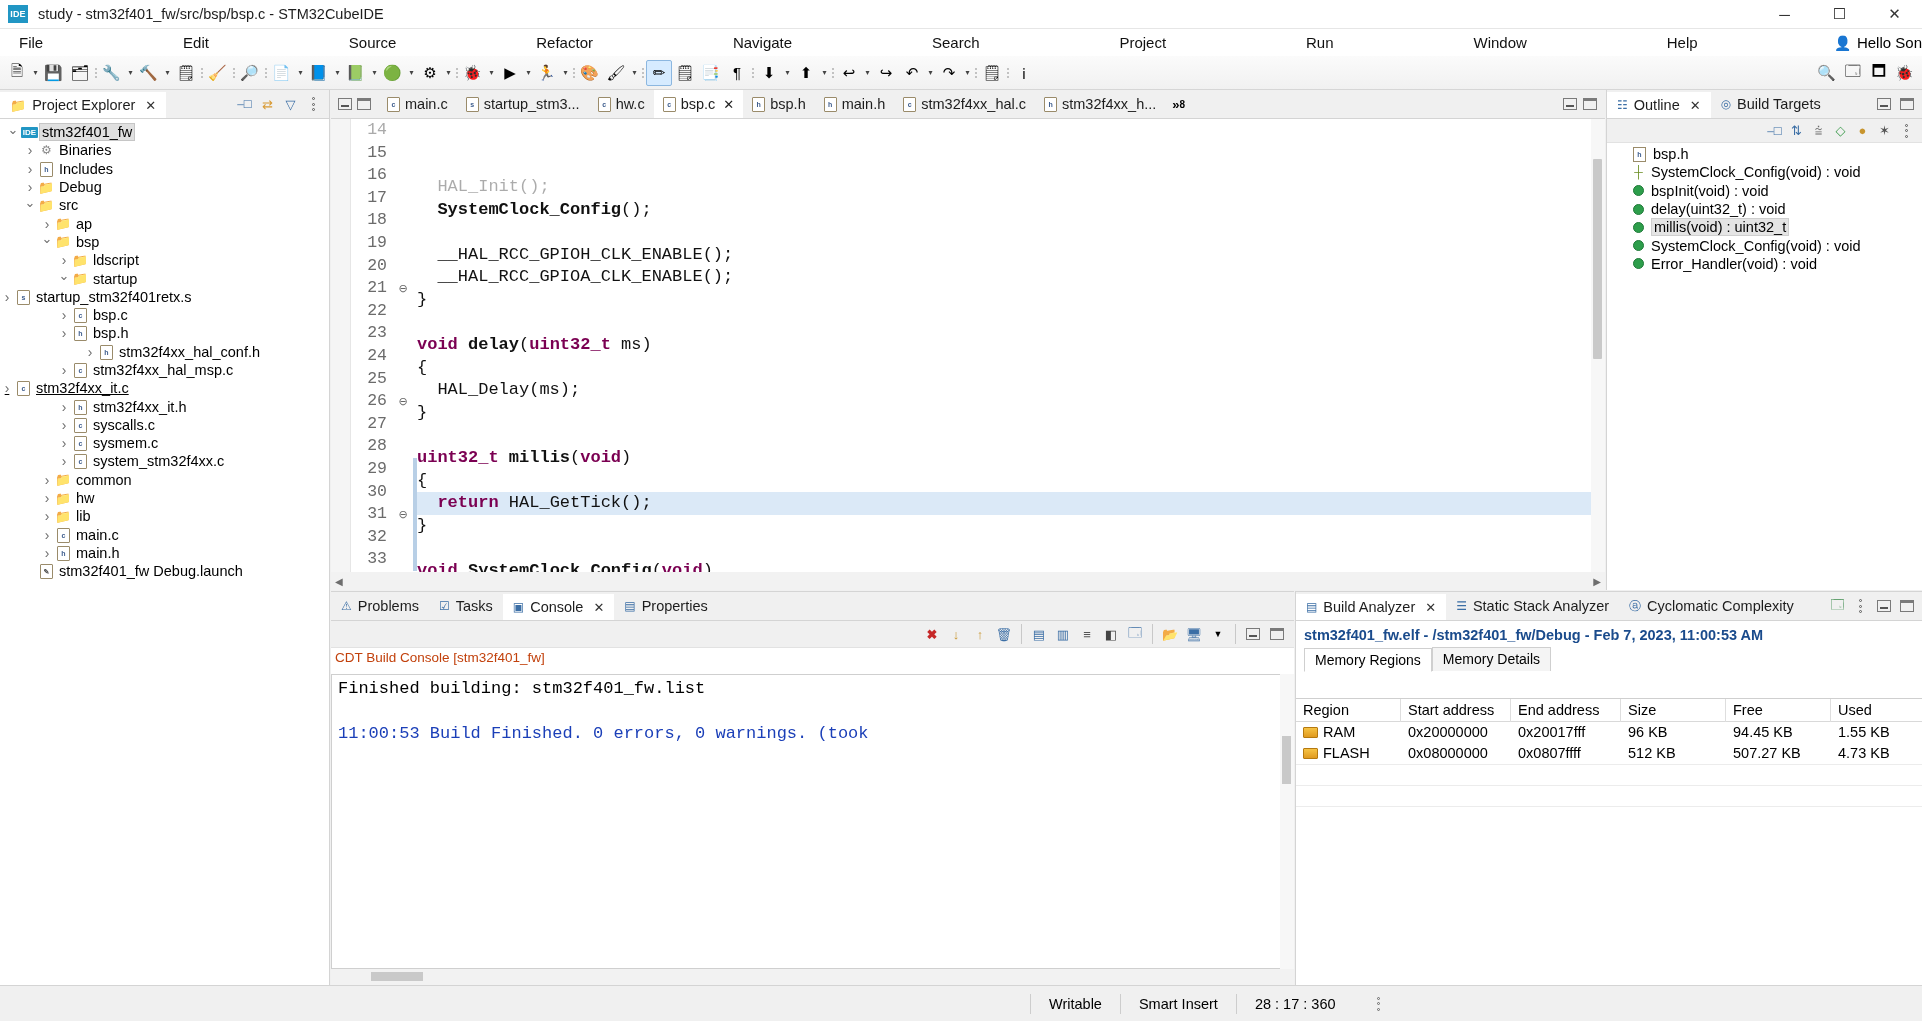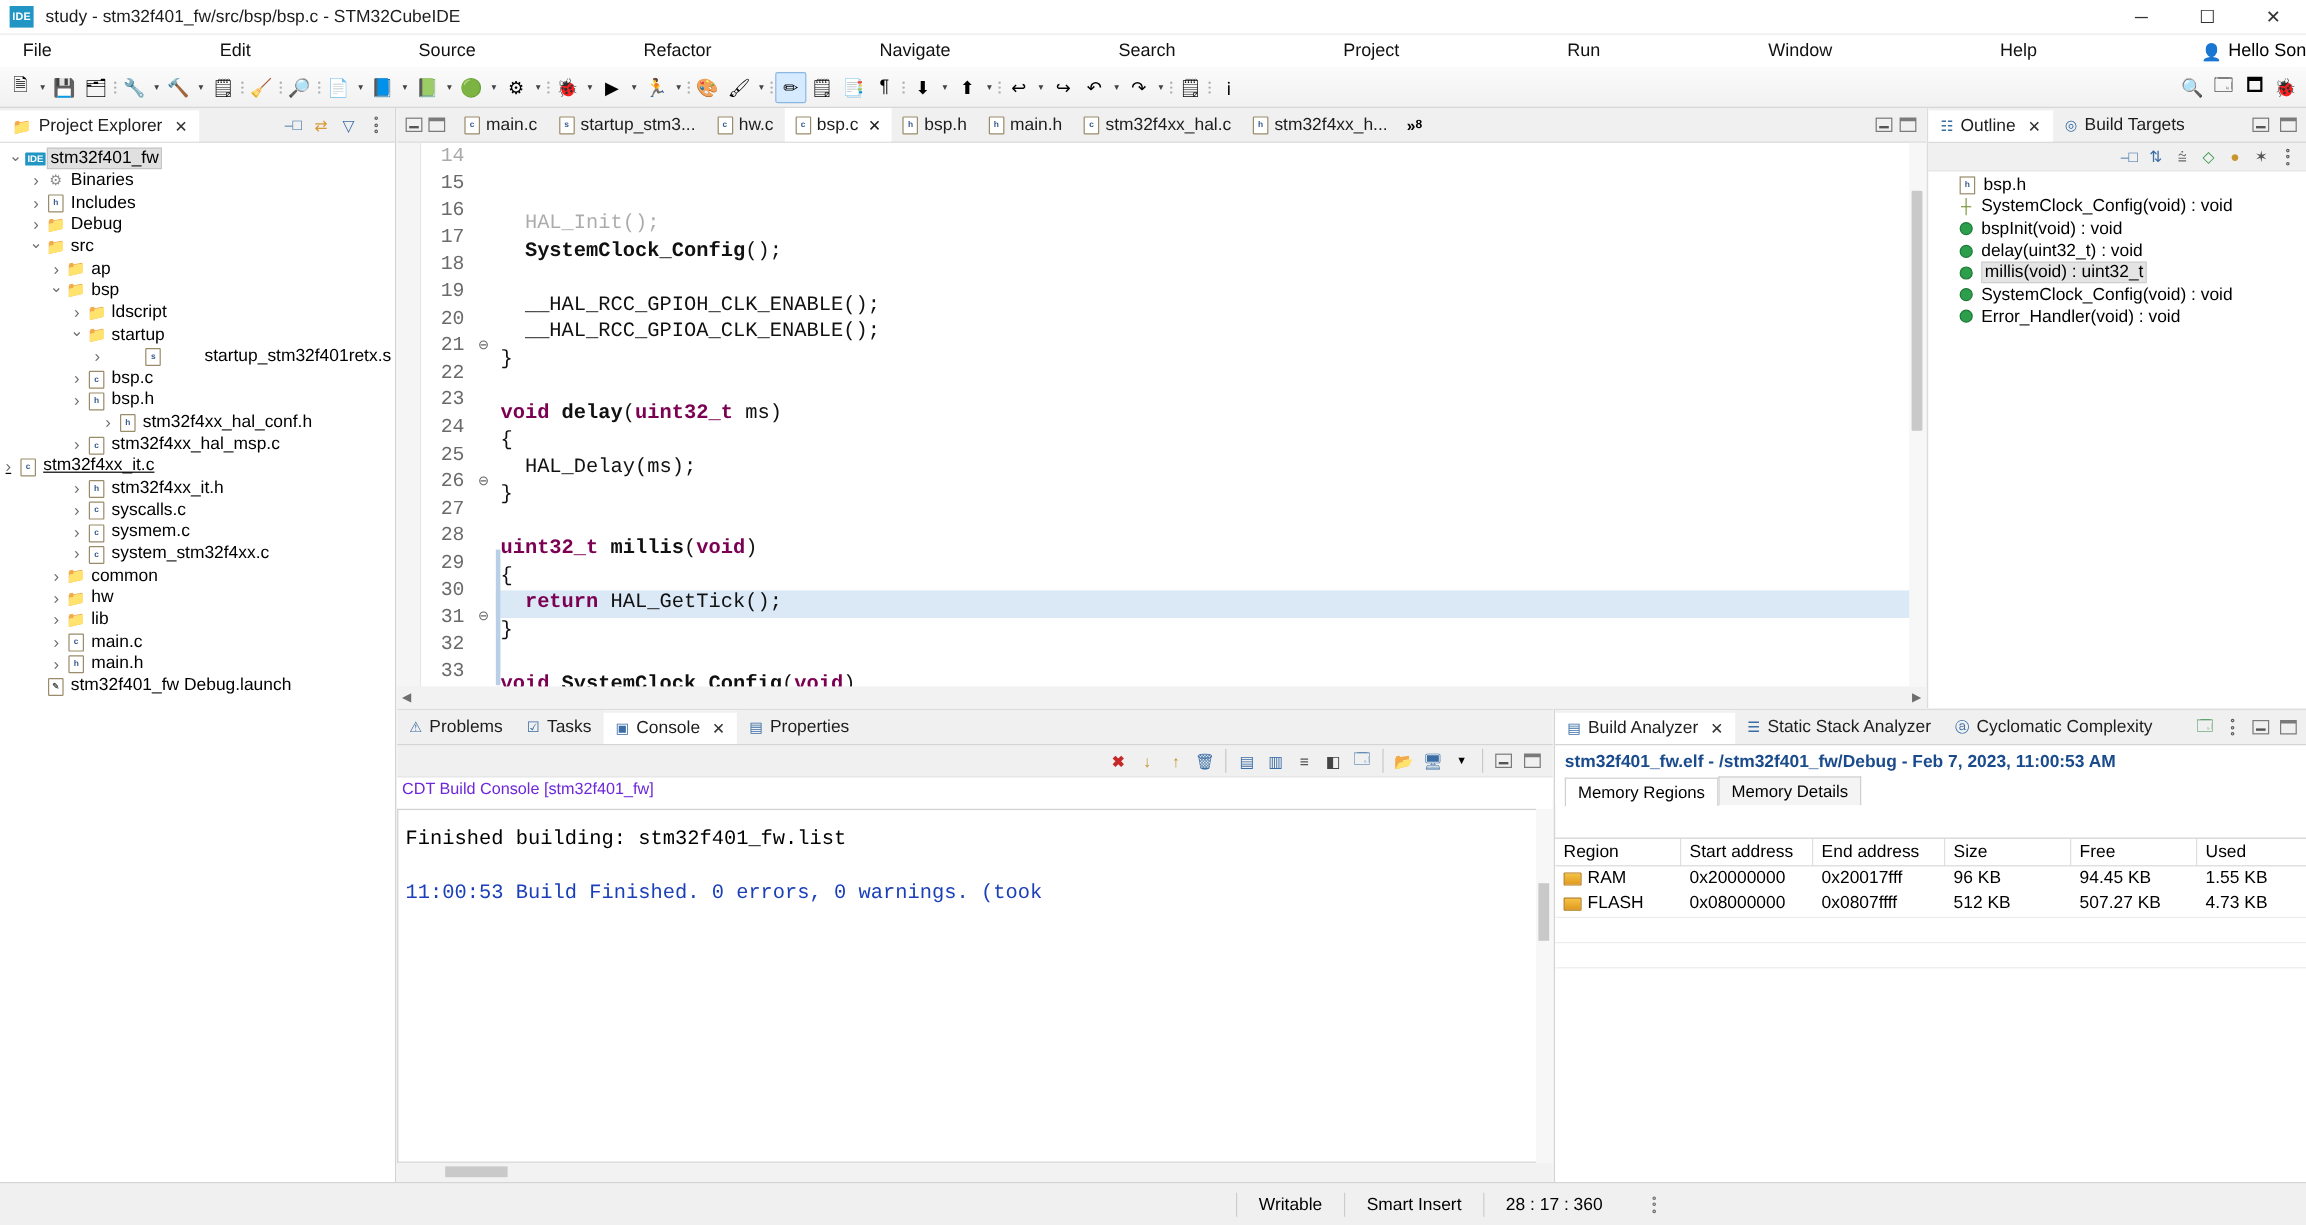--- a/index.html
+++ b/index.html
@@ -141,23 +141,23 @@
   .odot.hdr { background: none; border: none; color: #6b8e23; font-size: 12px; border-radius: 0;
               display: flex; align-items: center; justify-content: center; }
   .ofile { width: 13px; height: 15px; border: 1px solid #9a8b6a; background: #fff; font-size: 7px;
            line-height: 14px; text-align: center; color: #3b5b8c; font-weight: bold; margin-right: 7px; flex: none; }
 
   
   #console-panel { left: 331px; top: 501px; right: 628px; bottom: 0; border-top: 1px solid #d4d4d4; }
   .console-toolbar { height: 27px; background: #f0f0f0; display: flex; align-items: center;
      justify-content: flex-end; gap: 2px; padding-right: 6px; border-bottom: 1px solid #e2e2e2; }
   .ctb { width: 22px; height: 22px; display: flex; align-items: center; justify-content: center; font-size: 13px; }
-  .console-sub { font-size: 13.5px; padding: 2px 4px 1px 4px; background: #fff; color: #6d28d9; }
+  .console-sub { font-size: 13.5px; padding: 2px 4px 1px 4px; background: #fff; color: #c2410c; }
   .console-out { position: absolute; top: 82px; left: 0; right: 14px; bottom: 16px; background: #fff;
-     font-family: "Liberation Mono", monospace; font-size: 17px; padding: 14px 6px; overflow: hidden;
+     font-family: "Liberation Mono", monospace; font-size: 17px; padding: 3px 6px; overflow: hidden;
      border: 1px solid #cfcfcf; border-right: none; }
   .console-out .l { height: 22.6px; line-height: 22.6px; white-space: pre; }
   .cblue { color: #1b3fb8; }
   .console-vscroll { position: absolute; right: 0; top: 82px; bottom: 16px; width: 14px; background: #f7f7f7; }
   .console-vscroll .thumb { position: absolute; left: 2px; width: 9px; background: #c9c9c9; }
   .console-hscroll { position: absolute; left: 0; right: 0; bottom: 0; height: 16px; background: #f2f2f2; }
   .console-hscroll .thumb { position: absolute; left: 40px; top: 3px; height: 9px; width: 52px; background: #c9c9c9; }
 
   
   #build-analyzer { right: 0; top: 501px; width: 627px; bottom: 0; border-top: 1px solid #d4d4d4;
@@ -392,21 +392,21 @@
           <div class="tree-row" style="padding-left: 57px;">
             <span class="arrow closed"></span>
             <span class="ficon"><span class="folder">📁</span></span>
             <span class="tlabel">ldscript</span>
           </div>
           <div class="tree-row" style="padding-left: 57px;">
             <span class="arrow open"></span>
             <span class="ficon"><span class="folder">📁</span></span>
             <span class="tlabel">startup</span>
           </div>
-          <div class="tree-row" style="padding-left: 74px; justify-content: space-between;">
+          <div class="tree-row" style="">
             <span class="arrow closed"></span>
             <span class="ficon"><span class="fic">s</span></span>
             <span class="tlabel">startup_stm32f401retx.s</span>
           </div>
           <div class="tree-row" style="padding-left: 57px;">
             <span class="arrow closed"></span>
             <span class="ficon"><span class="fic">c</span></span>
             <span class="tlabel">bsp.c</span>
           </div>
           <div class="tree-row" style="padding-left: 57px;">

